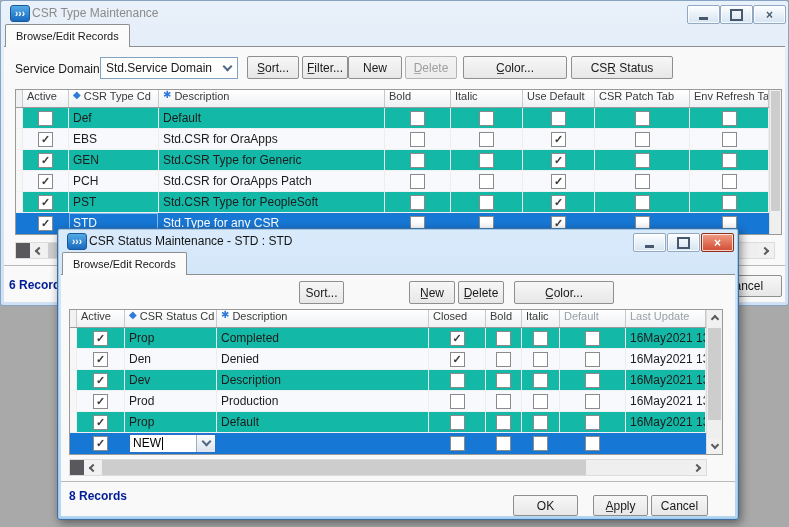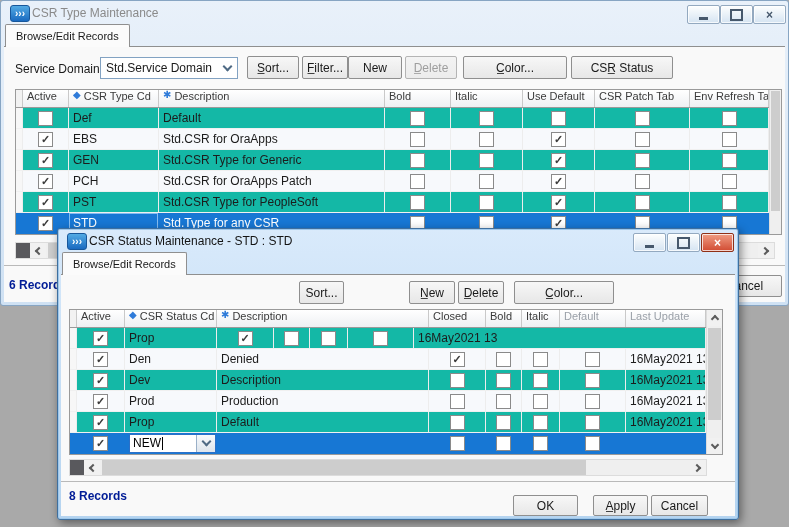--- a/index.html
+++ b/index.html
@@ -383,20 +383,23 @@
             </div>
           </div>
           <div class="trow">
             <div class="tcell gutter" style="width: 7px;"></div>
             <div class="tcell ctr" style="width: 48px;">
               <span class="cb on">✓</span>
             </div>
             <div class="tcell" style="width: 92px;">
               <span class="ctext">Prop</span>
             </div>
+            <div class="tcell" style="width: 212px;">
+              <span class="ctext">Completed</span>
+            </div>
             <div class="tcell ctr" style="width: 57px;">
               <span class="cb on">✓</span>
             </div>
             <div class="tcell ctr" style="width: 36px;">
               <span class="cb"></span>
             </div>
             <div class="tcell ctr" style="width: 38px;">
               <span class="cb"></span>
             </div>
             <div class="tcell ctr" style="width: 66px;">

